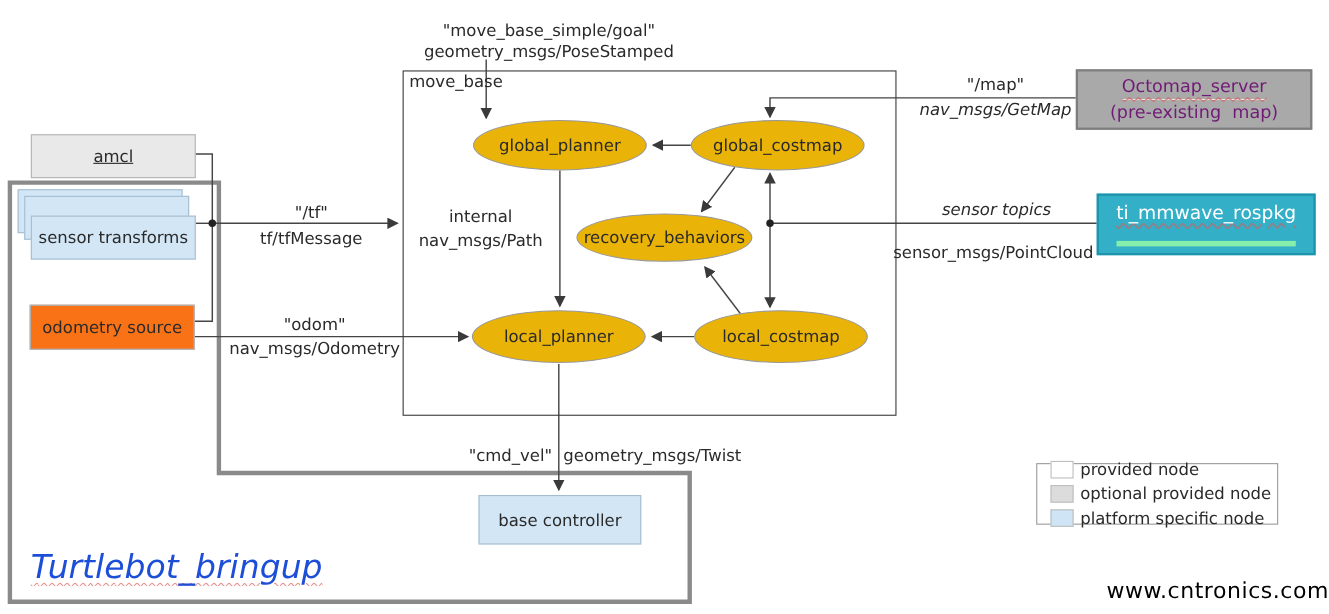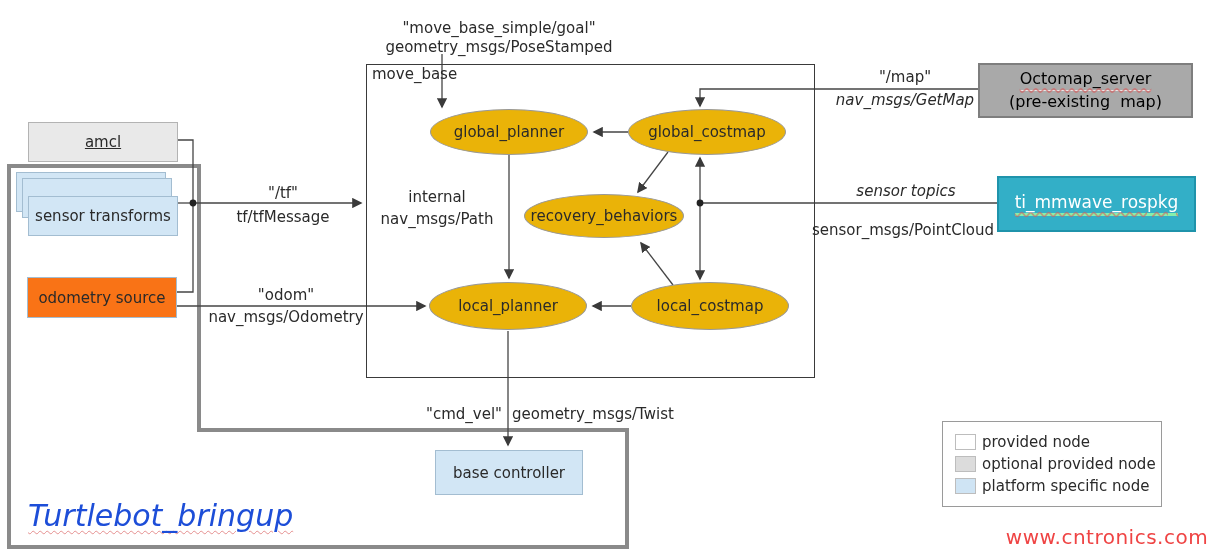--- a/index.html
+++ b/index.html
@@ -31,25 +31,25 @@
   .lbl.center{transform:translate(-50%,-50%);text-align:center;}
   .lbl.italic{font-style:italic;}
   .title{
     position:absolute;z-index:3;transform:translate(-50%,-50%);
     font-size:24px;font-weight:600;white-space:nowrap;letter-spacing:.2px;
   }
   .bigbox{
     position:absolute;z-index:2;display:flex;flex-direction:column;align-items:center;justify-content:center;
     text-align:center;box-sizing:border-box;
   }
-  .octo{border:2px solid #7e7e7e;color:#000000;font-size:16px;line-height:1.35;}
+  .octo{border:2px solid #7e7e7e;color:#701a75;font-size:16px;line-height:1.35;}
   .octo .u{border-bottom:1px solid #e8e8e8;text-decoration:underline wavy rgba(214,92,92,.65);text-underline-offset:3px;}
   .octo .sub{white-space:pre;}
   .ti{border:2px solid #1f93ab;color:#ffffff;font-size:17px;}
-  .ti .u{border-bottom:3px solid #86efac;text-decoration:underline wavy rgba(220,90,90,.55);text-underline-offset:3px;padding-bottom:1px;}
+  .ti .u{border-bottom:5px solid #86efac;text-decoration:underline wavy rgba(220,90,90,.55);text-underline-offset:3px;padding-bottom:15px;}
   .legend{
     position:absolute;z-index:2;border:1px solid #9a9a9a;background:#ffffff;box-sizing:border-box;
     display:flex;flex-direction:column;justify-content:center;gap:4px;padding:6px 8px 6px 25px;
   }
   .legend-row{display:flex;align-items:center;gap:6px;font-size:15px;white-space:nowrap;}
   .swatch{width:21px;height:16px;border:1px solid #bdbdbd;box-sizing:border-box;flex:0 0 auto;}
   .turtle-label{
     position:absolute;z-index:3;font-size:30px;white-space:nowrap;
     text-decoration:underline wavy rgba(224,120,120,.8);text-decoration-thickness:1px;text-underline-offset:4px;
   }
@@ -131,21 +131,21 @@
 
   <div class="bigbox octo" style="left: 978px; top: 63px; width: 215px; height: 55px; background: rgb(169, 169, 169);">
     <span class="u">Octomap_server</span>
     <span class="sub">(pre-existing  map)</span>
   </div>
 
   <div class="bigbox ti" style="left: 997px; top: 176px; width: 199px; height: 56px; background: rgb(51, 175, 199);">
     <span class="u">ti_mmwave_rospkg</span>
   </div>
 
-  <div class="legend" style="left:942px;top:421px;width:220px;height:86px;padding-left:12px;">
+  <div class="legend" style="left:942px;top:421px;width:220px;height:56px;padding-left:12px;">
     <div class="legend-row">
       <span class="swatch" style="background: rgb(255, 255, 255);"></span>
       <span>provided node</span>
     </div>
     <div class="legend-row">
       <span class="swatch" style="background: rgb(220, 220, 220);"></span>
       <span>optional provided node</span>
     </div>
     <div class="legend-row">
       <span class="swatch" style="background: rgb(207, 228, 244);"></span>
@@ -170,15 +170,15 @@
   <div class="lbl center" style="left:437px;top:219px;">nav_msgs/Path</div>
 
   <div class="lbl center" style="left:286px;top:295px;">"odom"</div>
   <div class="lbl center" style="left:286px;top:317px;">nav_msgs/Odometry</div>
 
   <div class="lbl center" style="left:464px;top:414px;">"cmd_vel"</div>
   <div class="lbl center" style="left:593px;top:414px;">geometry_msgs/Twist</div>
 
   <div class="turtle-label" style="left: 28px; top: 498px; color: #1d4ed8; font-style: italic;">Turtlebot_bringup</div>
 
-  <div class="watermark" style="left: 1107px; top: 537px; color: #ef4444;">www.cntronics.com</div>
+  <div class="watermark" style="left: 1107px; top: 537px; color: #000000;">www.cntronics.com</div>
 
 </div>
 
 </body></html>

